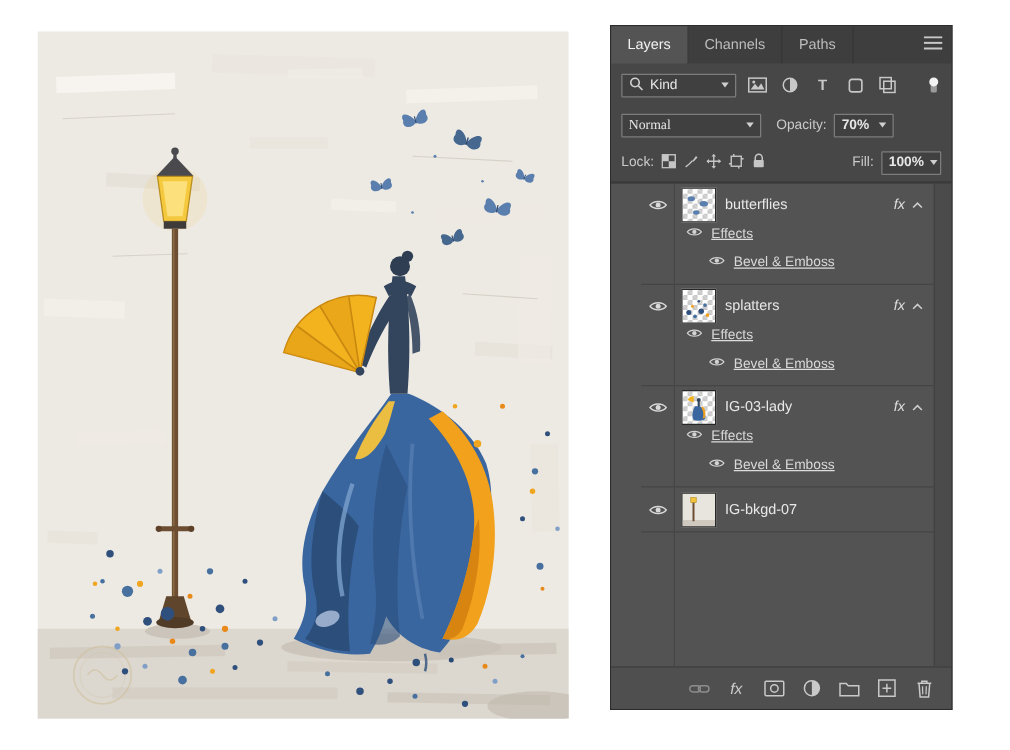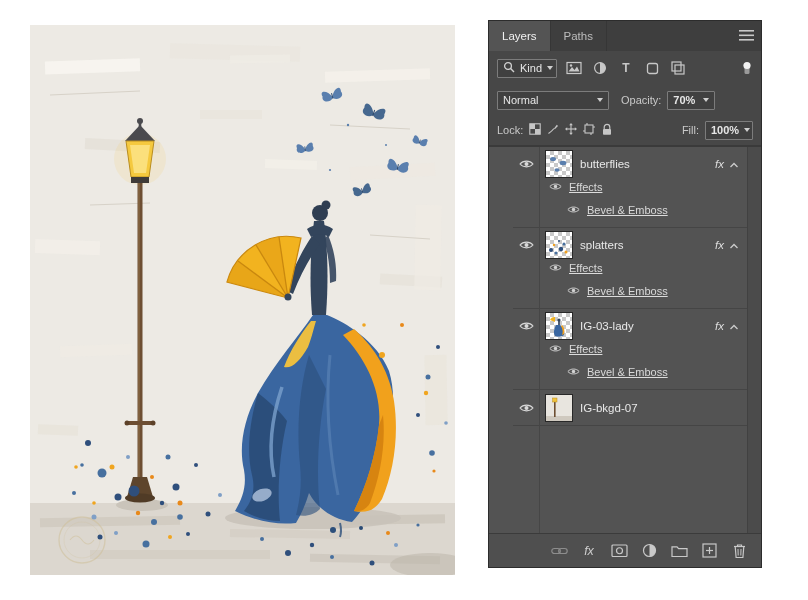--- a/index.html
+++ b/index.html
@@ -21,22 +21,22 @@
   .controls{background:#474747;border-bottom:2px solid #3a3a3a;flex:0 0 auto;}
   .crow{display:flex;align-items:center;padding:0 8px;}
   .crow.filter{height:34px;gap:8px;}
   .crow.blend{height:30px;gap:6px;}
   .crow.lockr{height:30px;gap:6px;}
   .clabel{color:#c9c9c9;}
   .dd{background:#404040;border:1px solid #7c7c7c;border-radius:1px;height:19px;display:flex;align-items:center;
       padding:0 5px;gap:5px;box-sizing:border-box;}
   .dd .lbl{color:#e6e6e6;}
   .chev{width:0;height:0;border-left:3.5px solid transparent;border-right:3.5px solid transparent;border-top:4px solid #cfcfcf;margin-left:auto;}
-  .kind-dd{width:60px;text-align:right;}
-  .mode-dd{width:112px;}
+  .kind-dd{width:92px;text-align:right;}
+  .mode-dd{width:112px;font-family:Liberation Serif, serif;}
   .val-dd{width:48px;font-weight:bold;}
   .ficon{width:18px;height:18px;display:flex;align-items:center;justify-content:center;}
   .ficon .tchar{color:#c8c8c8;font-weight:bold;font-size:12px;}
   .pin{margin-left:auto;display:flex;align-items:center;}
   .lockicons{display:flex;align-items:center;gap:6px;}
   .fill-lbl{margin-left:auto;}
 
   .list{flex:1;display:flex;background:#535353;position:relative;overflow:hidden;padding-left:24px;}
   .rows{flex:1;position:relative;min-width:0;}
   .vline{position:absolute;left:26px;top:0;bottom:0;width:1px;background:#464646;z-index:6;pointer-events:none;}
@@ -255,20 +255,23 @@
         <circle cx="300" cy="145" r="1.1" fill="#5a7fae"></circle>
   </g>
 </svg>
 </div>
 
 <div class="panel">
 
   <div class="tabbar">
     <div class="tab active">
         <span>Layers</span>
+      </div>
+    <div class="tab">
+        <span>Channels</span>
       </div>
     <div class="tab">
         <span>Paths</span>
       </div>
     <div class="menu-btn">
       <span><svg width="15" height="11" viewBox="0 0 15 11">
             <g fill="#c8c8c8">
               <rect y="0" width="15" height="1.6"></rect>
               <rect y="4.5" width="15" height="1.6"></rect>
               <rect y="9" width="15" height="1.6"></rect>

